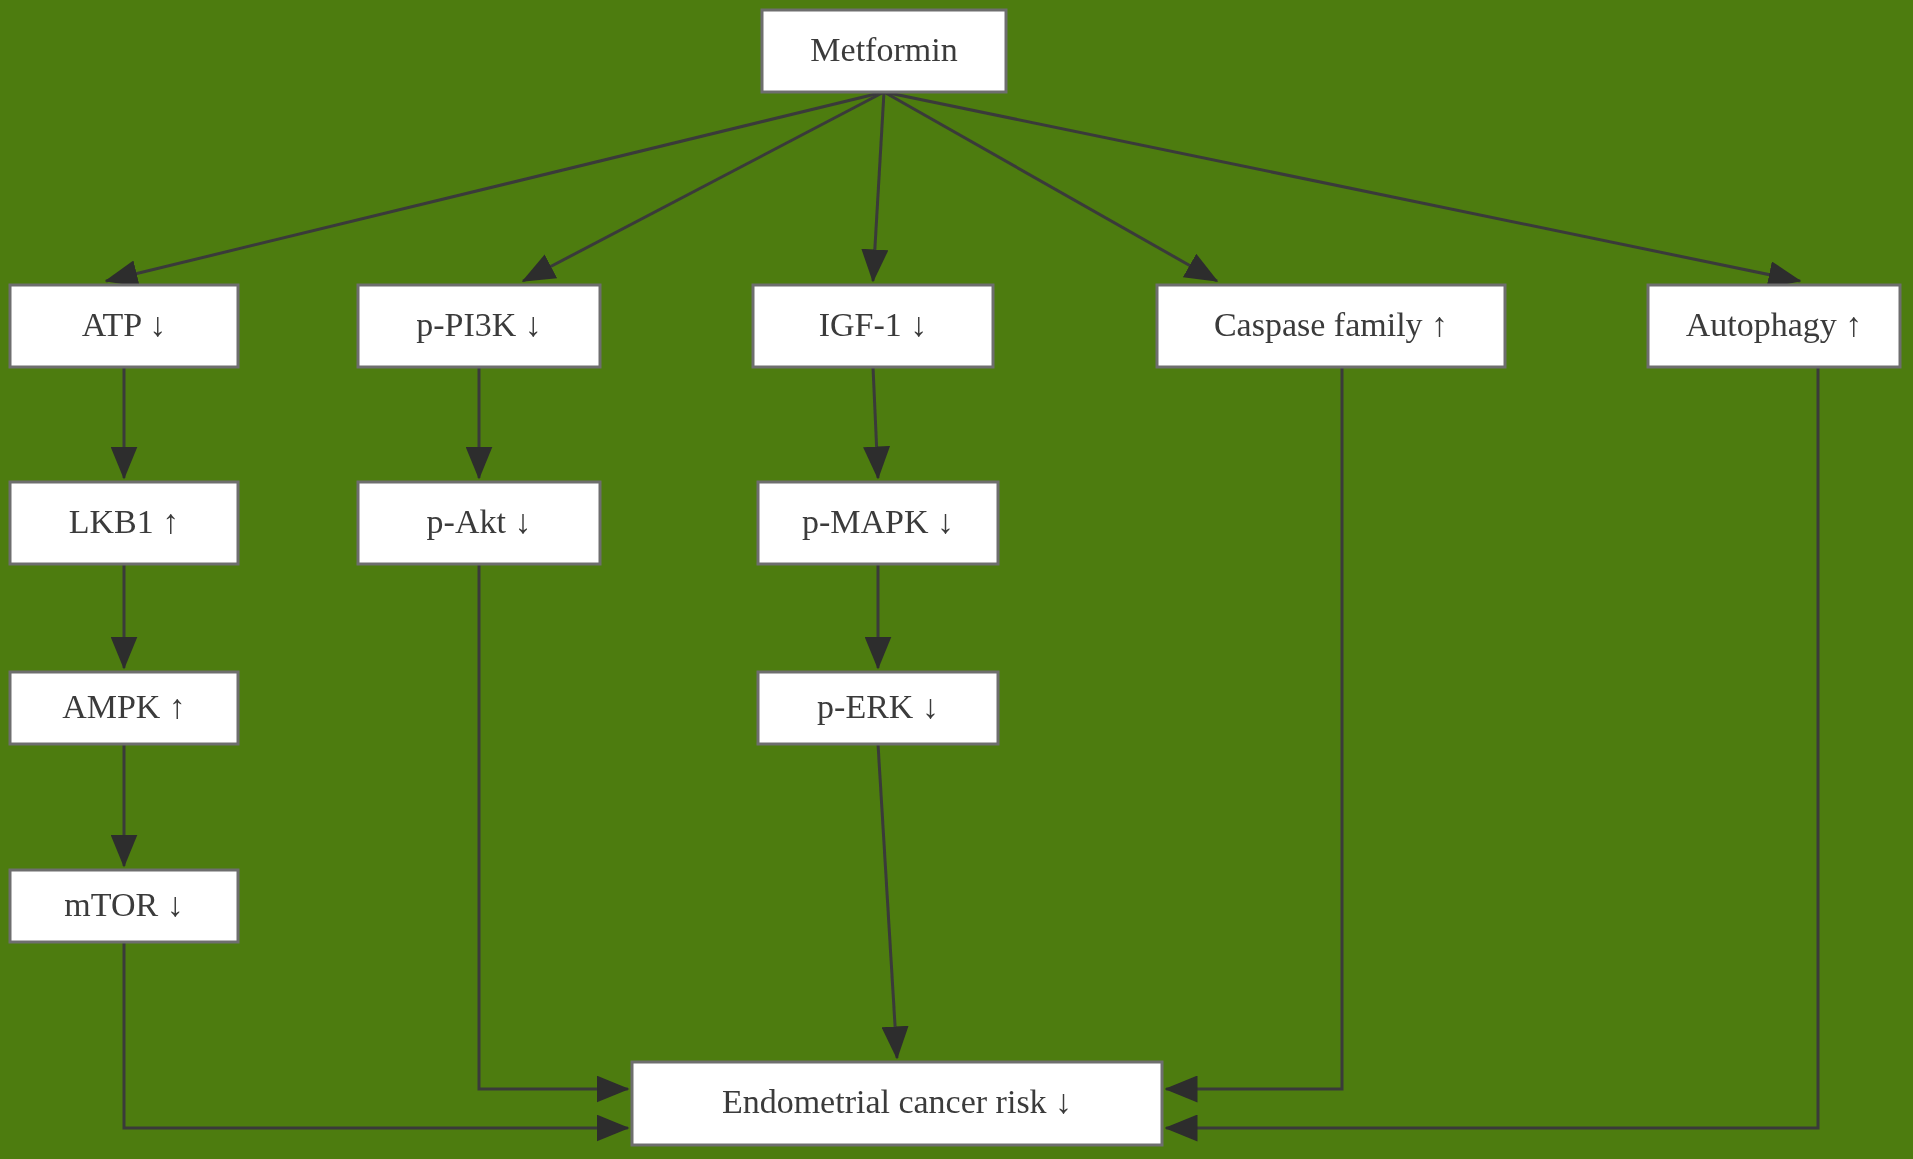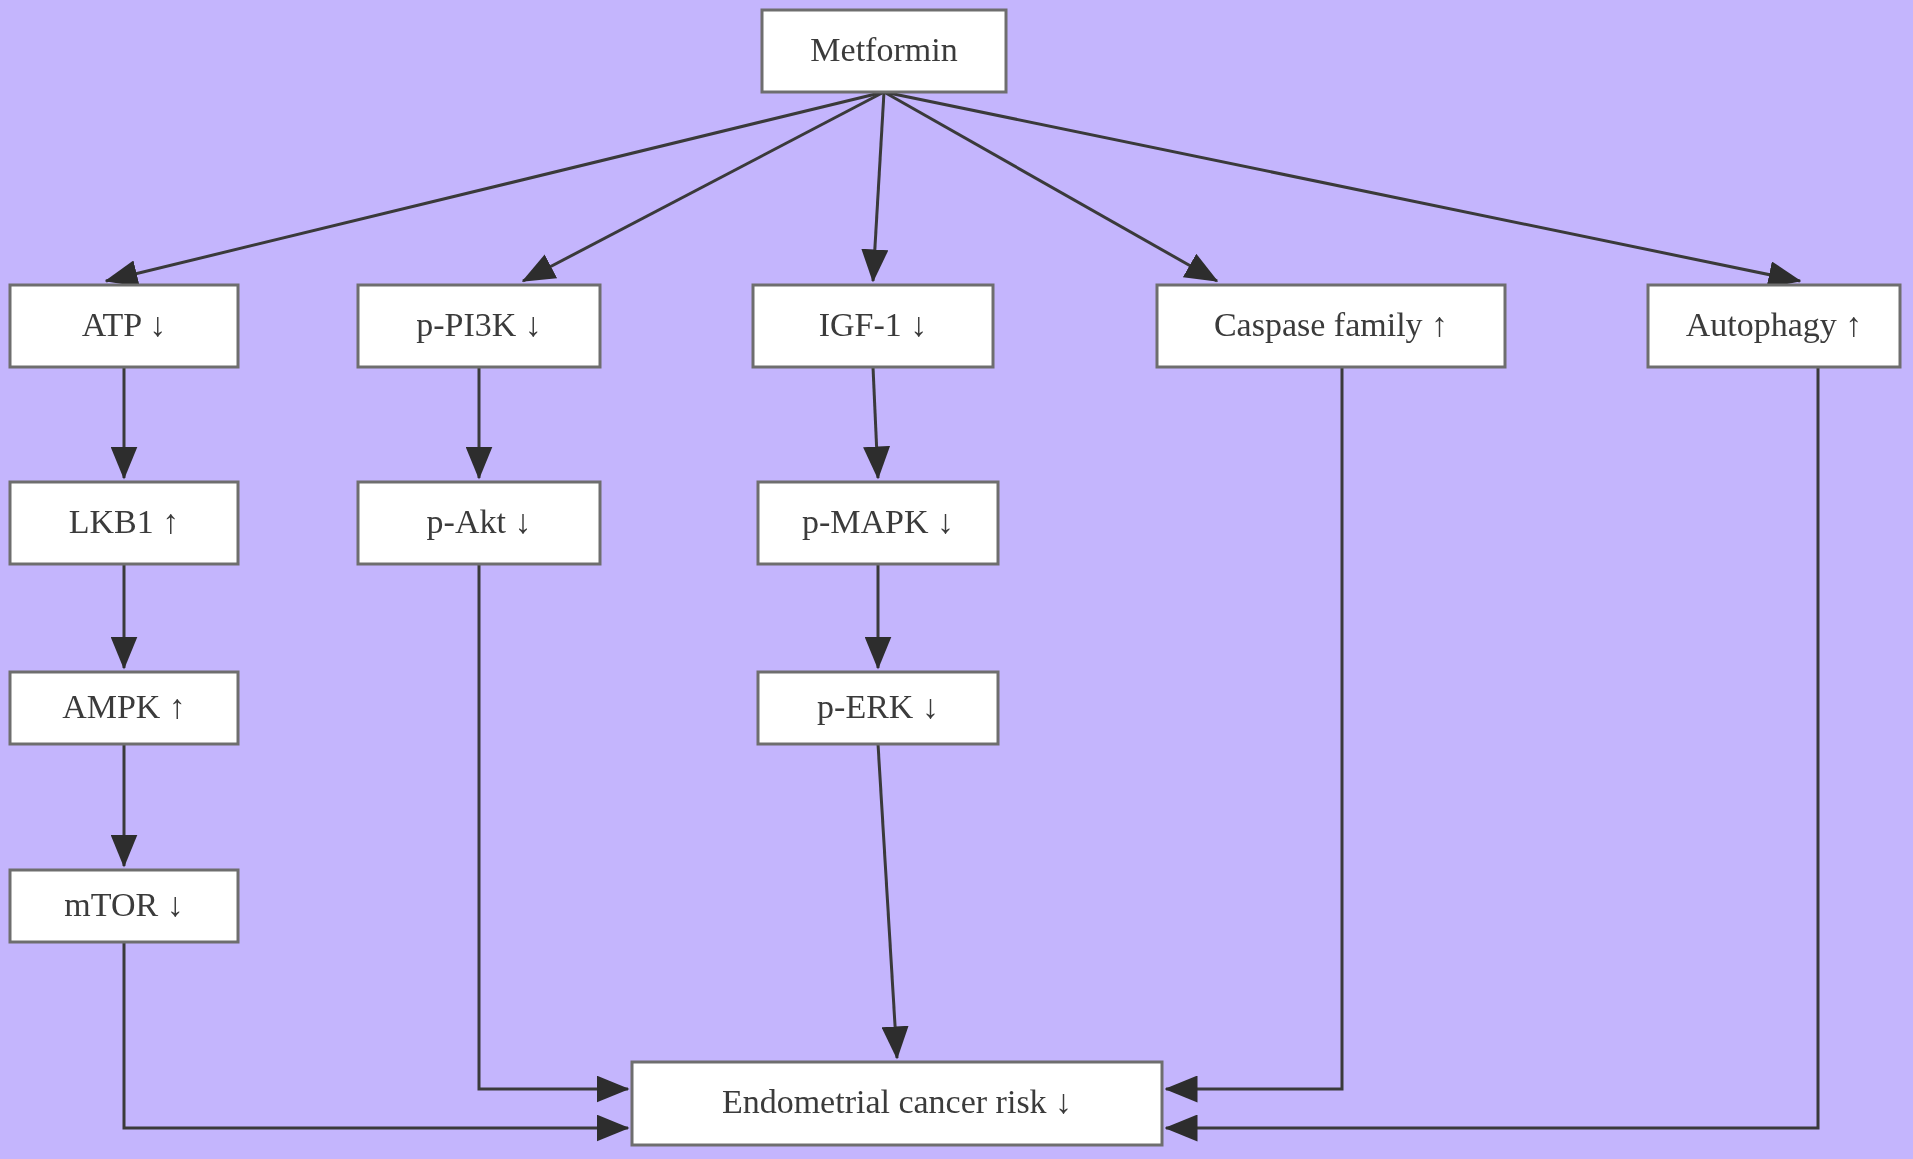--- a/index.html
+++ b/index.html
@@ -4,21 +4,21 @@
 <style>
   html, body {
     margin: 0;
     padding: 0;
     background: #ffffff;
   }
   #diagram-root {
     position: relative;
     width: 1913px;
     height: 1159px;
-    background: #c4b5fd;
+    background: #4d7c0f;
     font-family: "Liberation Serif", "DejaVu Serif", serif;
     overflow: hidden;
     text-decoration: underline;
   }
   svg.flow {
     position: absolute;
     top: 0;
     left: 0;
     width: 1913px;
     height: 1159px;

